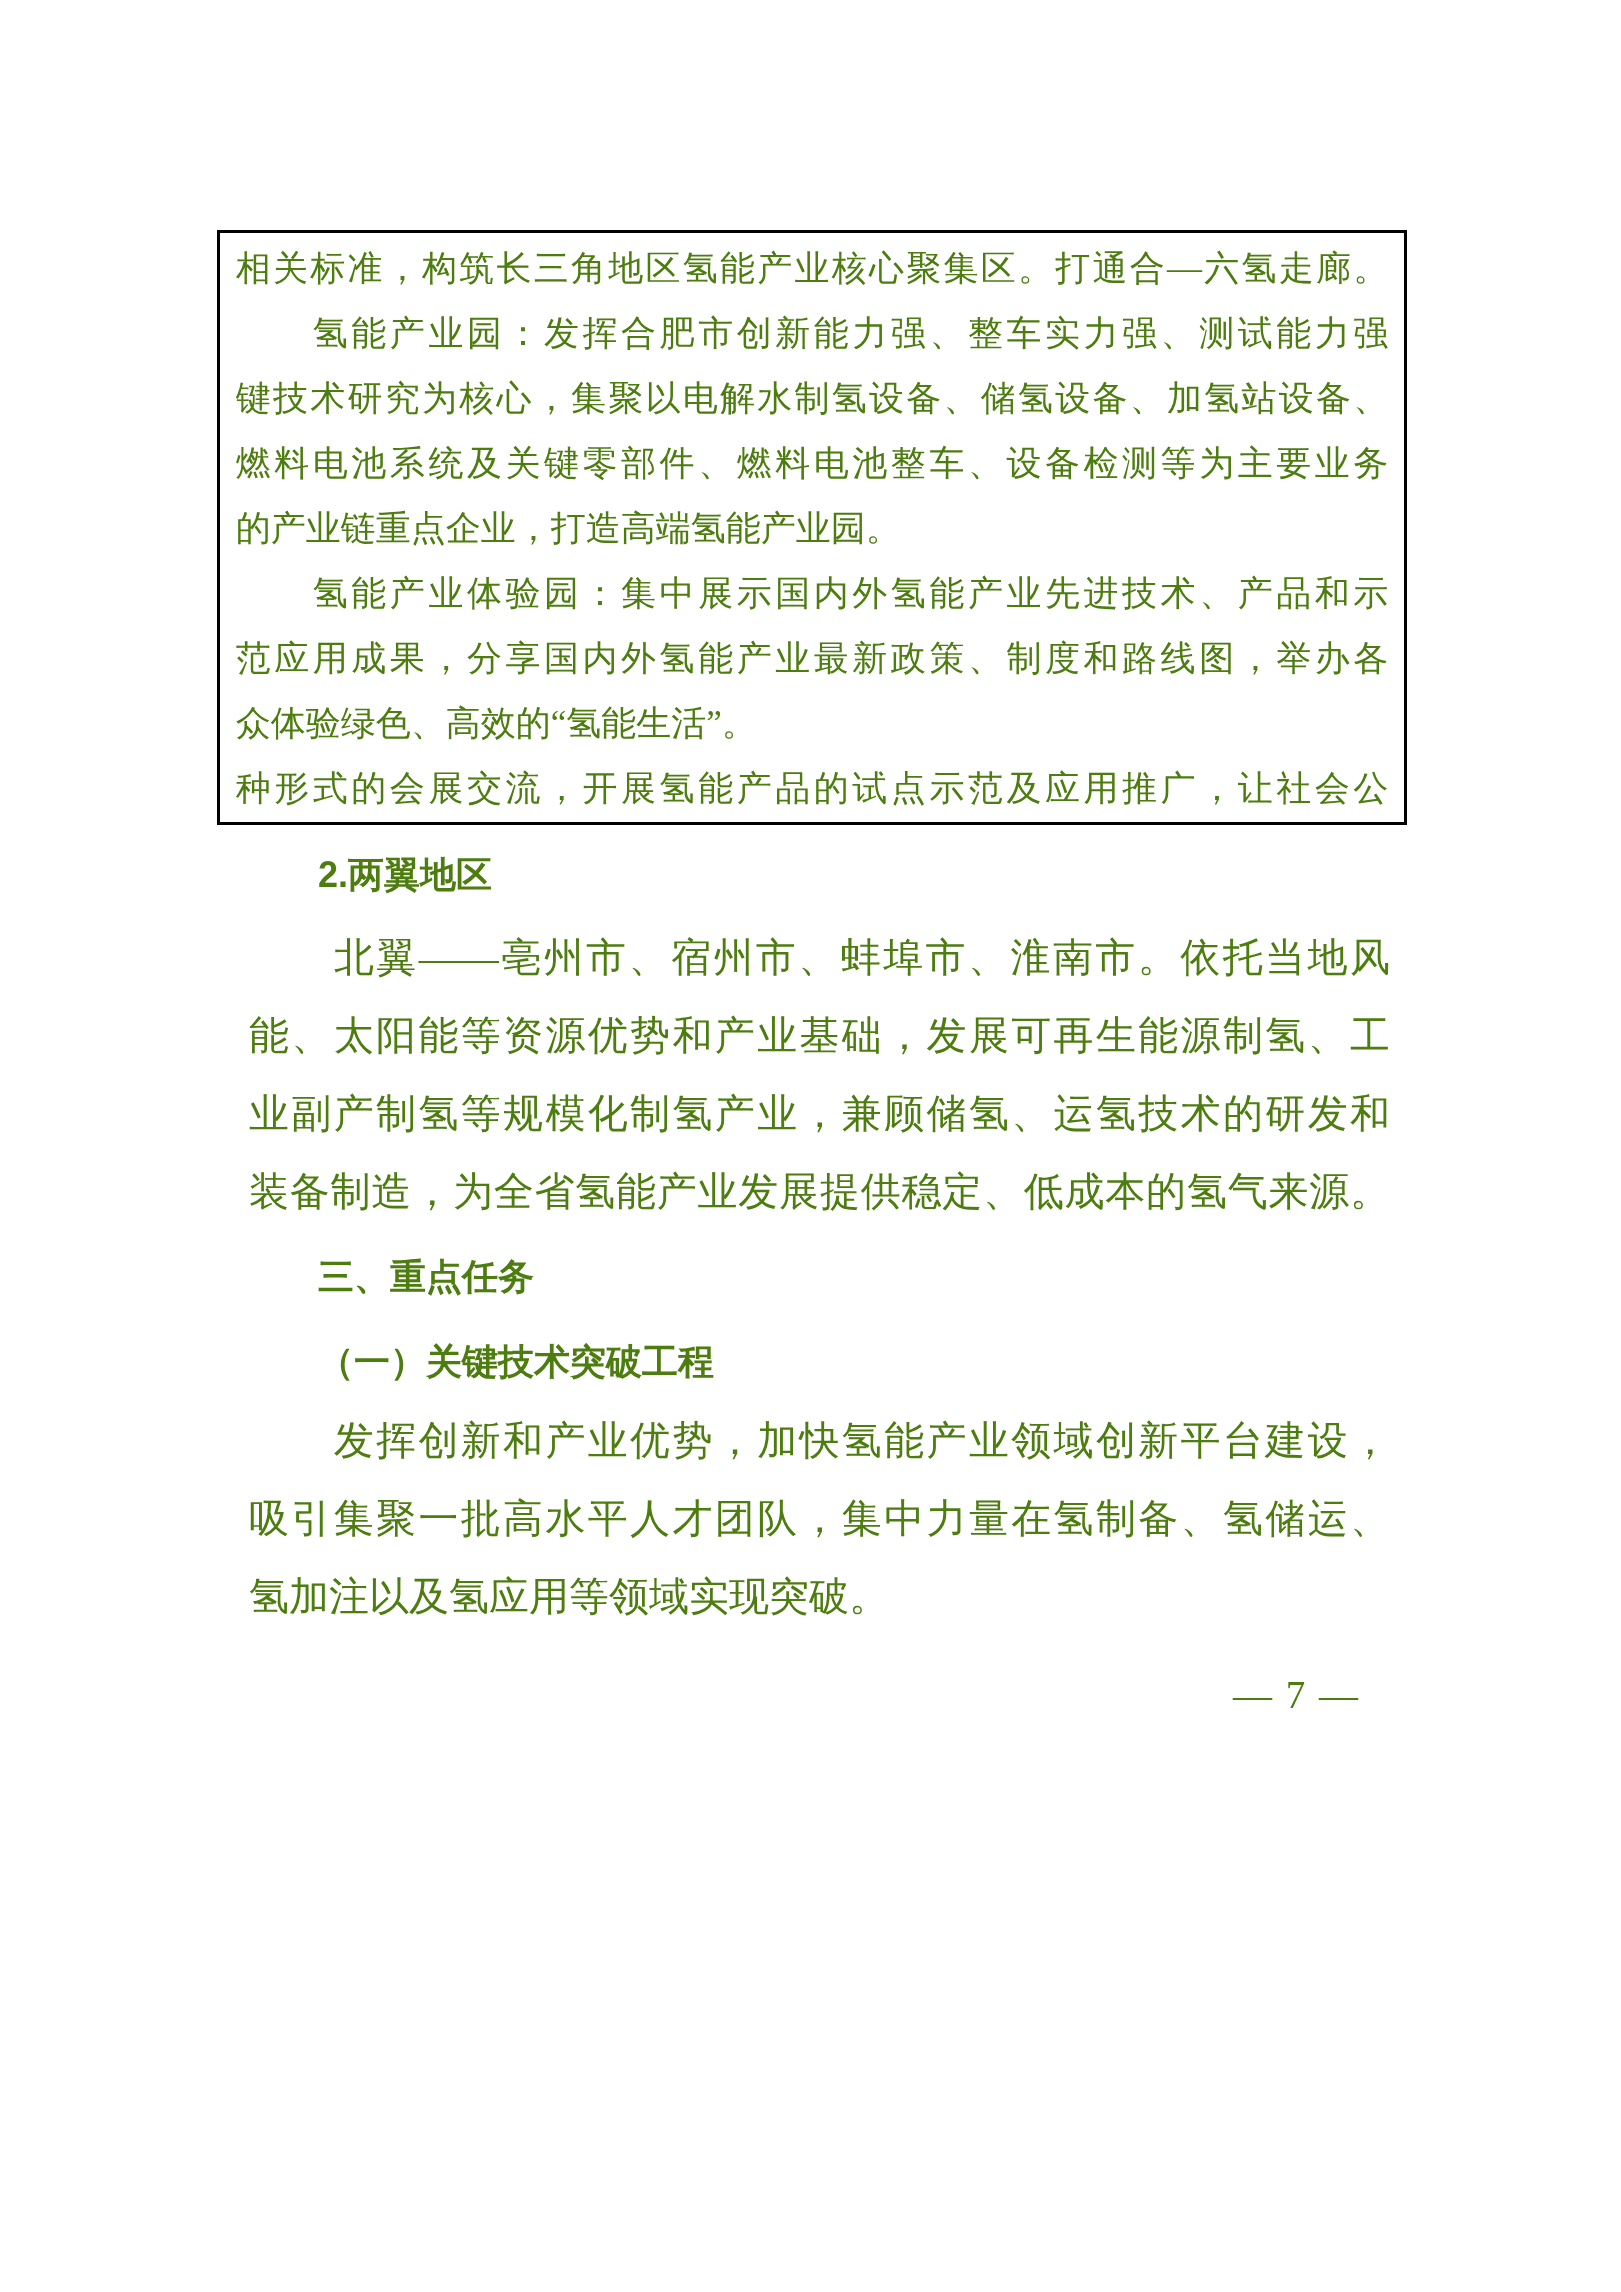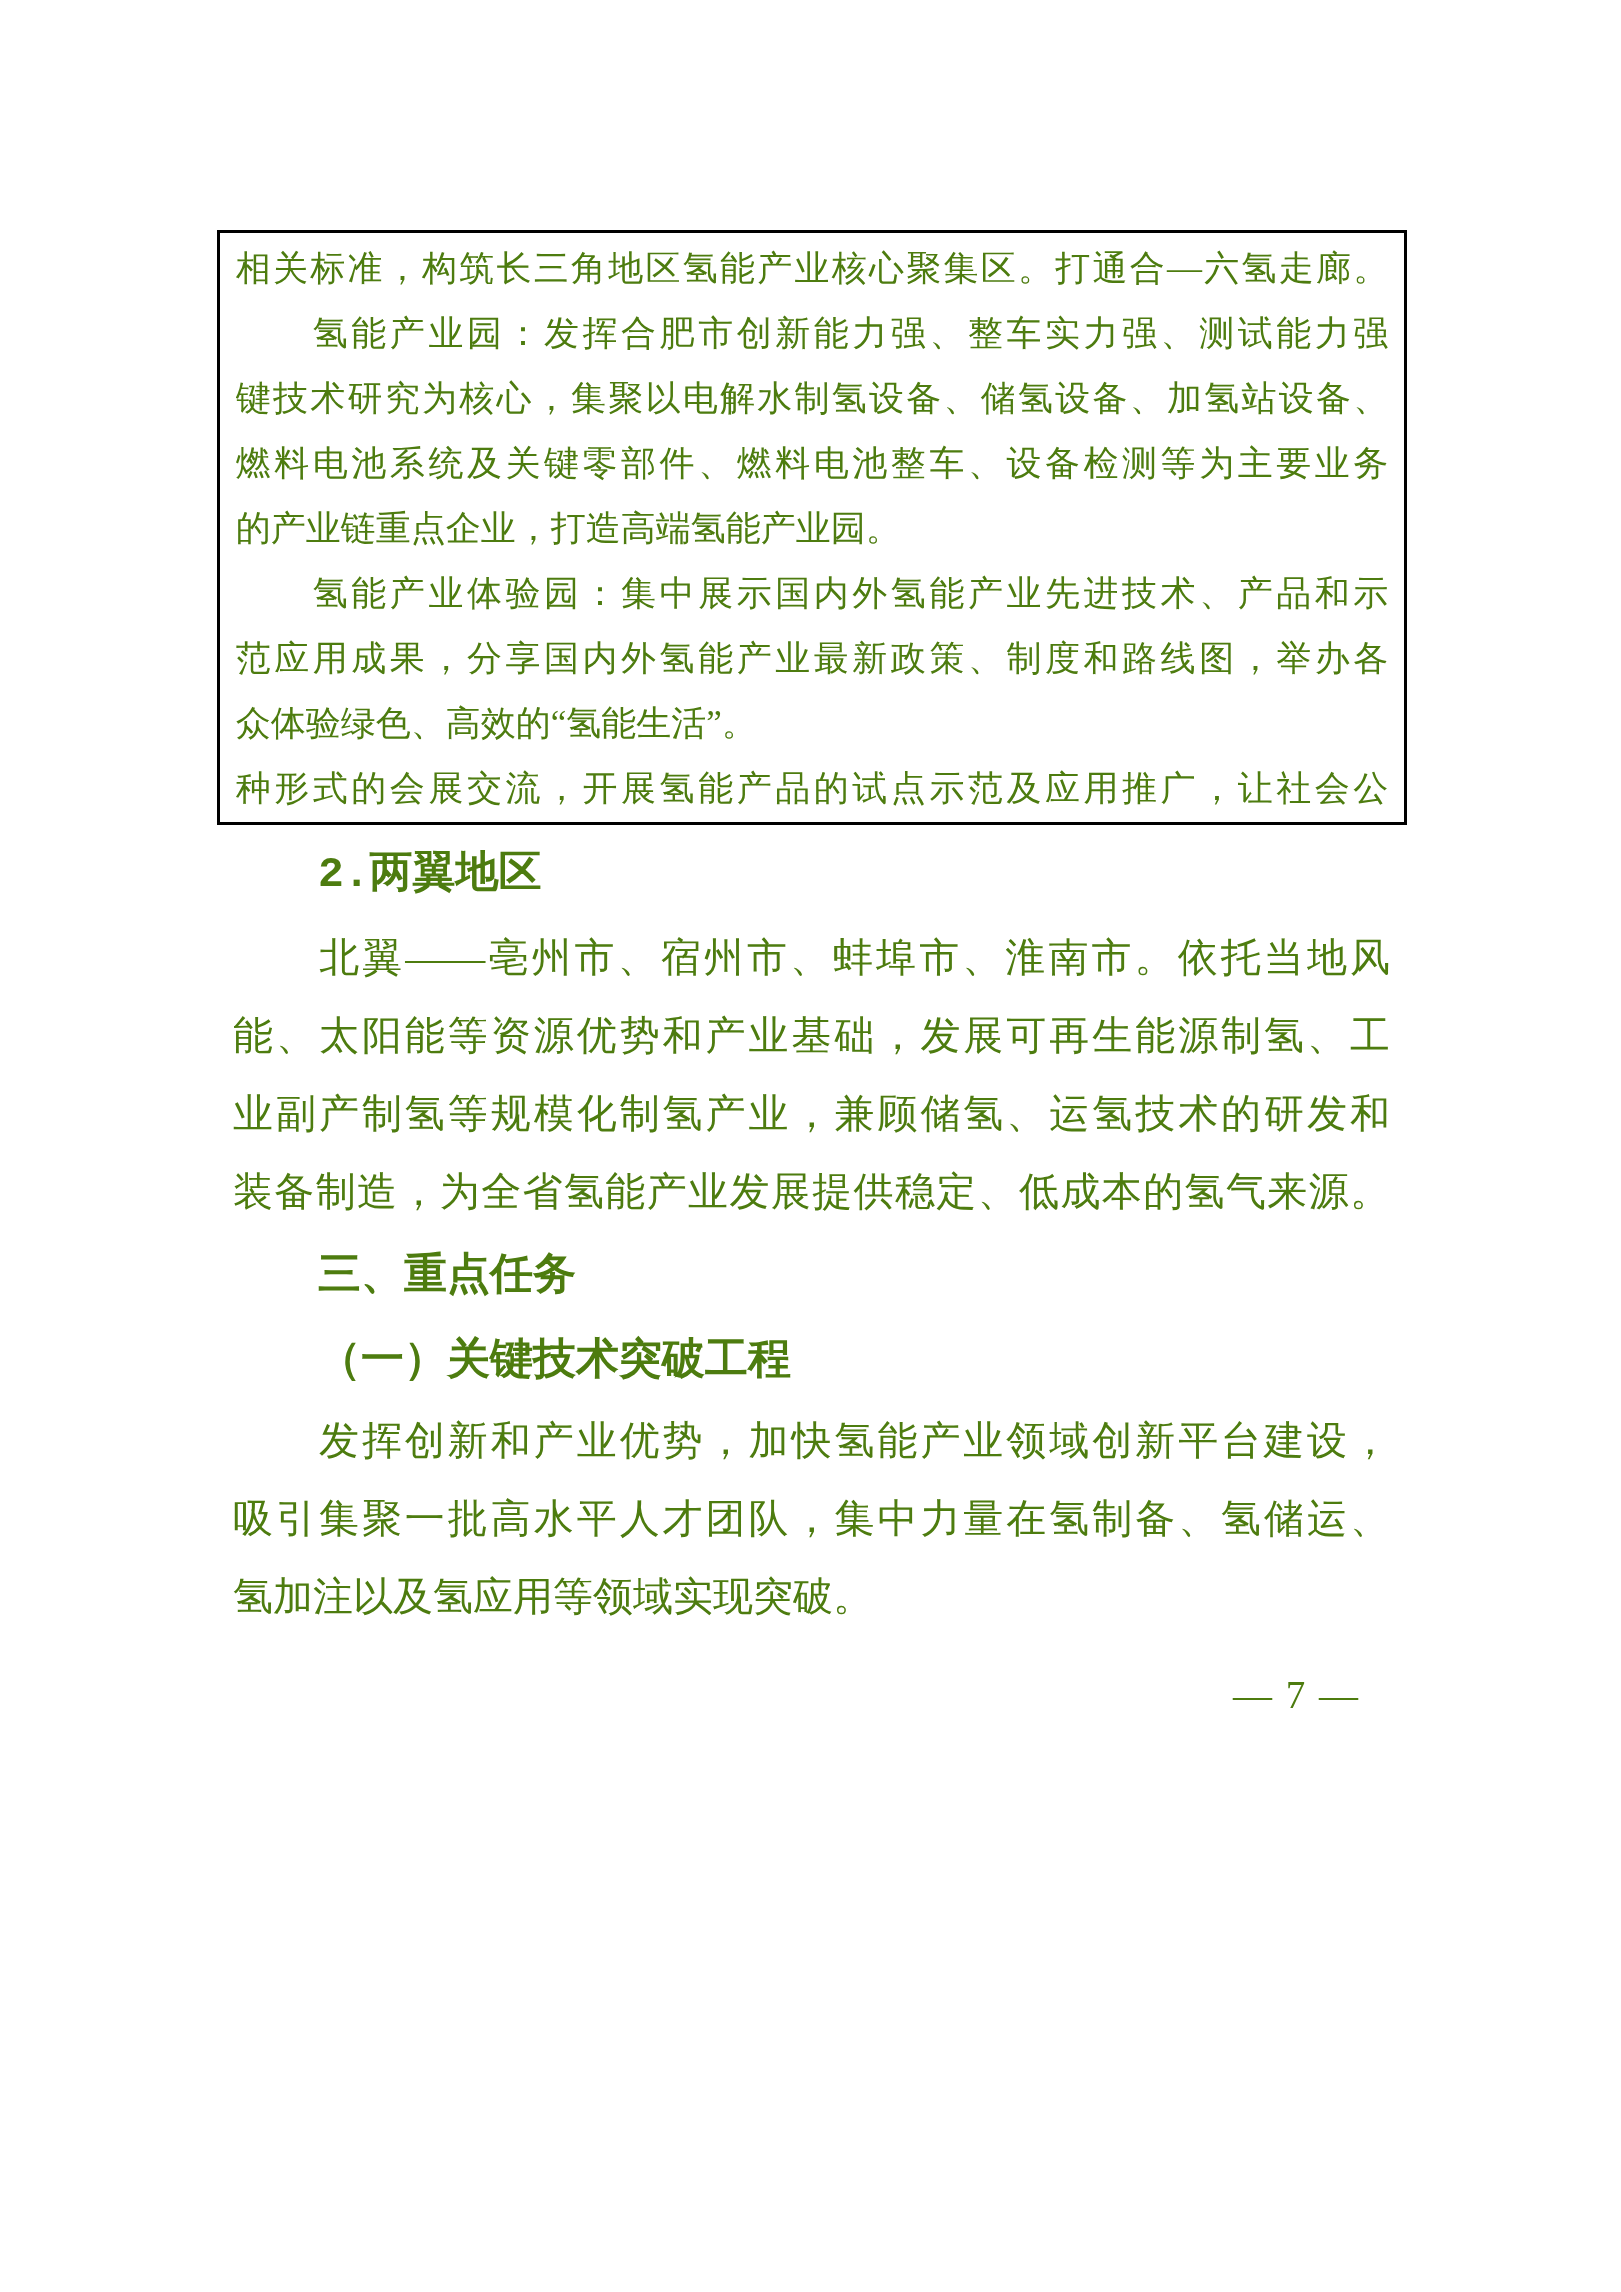--- a/index.html
+++ b/index.html
@@ -24,25 +24,25 @@
   }
   .doc-box .line { height: 65px; overflow: hidden; }
   
   .content {
     margin-left: 233px;
     width: 1157px;
   }
   .j { text-align: justify; text-align-last: justify; }
   .e { text-align: justify; text-align-last: left; }
   .para { font-size: 40px; line-height: 78px; }
-  .para .line { height: 78px; overflow: hidden; }
+  .para .line { height: 78px; overflow: hidden; margin-left: 16px; }
   .heading {
-    font-family: Liberation Mono, monospace;
+    font-family: Liberation Sans, sans-serif;
     font-weight: 700;
-    font-size: 43px;
+    font-size: 36px;
     line-height: 78px;
     text-indent: 85px;
     white-space: nowrap;
   }
   .h-two-wings { margin-top: 10.8px; }
   .p-north { margin-top: 4.9px; }
   .p-south { margin-top: 15.7px; }
   .h-key-tasks { margin-top: 7.8px; }
   .h-key-tech { margin-top: 6.9px; }
   .p-innovation { margin-top: 1px; }

